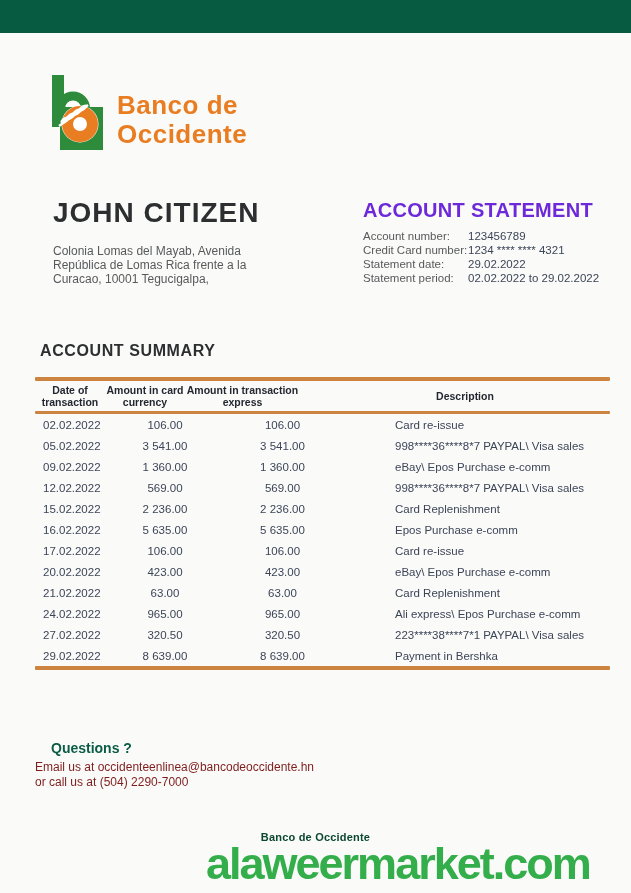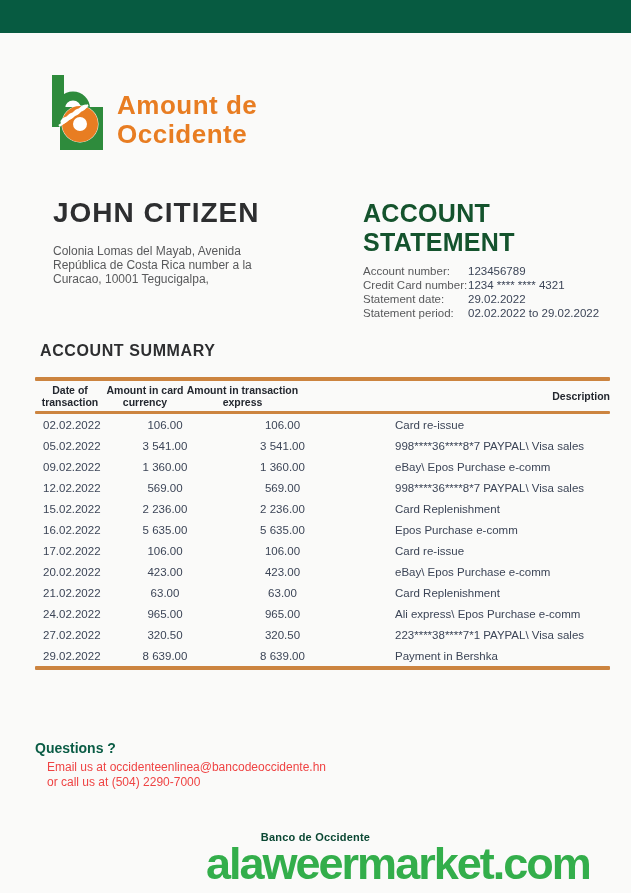--- a/index.html
+++ b/index.html
@@ -24,21 +24,21 @@
   }
   
   .customer { position:absolute; left:53px; top:197px; width:260px; }
   .customer-name {
     font-size:28px; font-weight:bold; color:#2d2e30; letter-spacing:1px;
   }
   .address { margin-top:15px; font-size:12px; line-height:14px; color:#58595b; }
   
   .statement { position:absolute; left:363px; top:199px; width:250px; }
   .statement-title {
-    font-size:25px; font-weight:600; color:#14532d; letter-spacing:0.3px;
+    font-size:20px; font-weight:600; color:#6d28d9; letter-spacing:0.3px;
   }
   .statement-fields { margin-top:7px; font-size:11.5px; line-height:14px; }
   .field-row { display:flex; }
   .field-label { width:105px; color:#58595b; flex:none; }
   .field-value { color:#3c4557; }
   
   .summary-title {
     position:absolute; left:40px; top:342px;
     font-size:16px; font-weight:bold; color:#2d2e30; letter-spacing:0.6px;
   }
@@ -47,29 +47,29 @@
   .bar.mid { height:3px; }
   .thead { display:flex; align-items:center; padding:2px 0 1px; }
   .th {
     font-size:10.5px; font-weight:bold; color:#23272f; line-height:11.5px;
     text-align:center; padding:2px 0;
   }
   .c1 { width:70px; flex:none; }
   .c2 { width:80px; flex:none; }
   .c3 { width:115px; flex:none; }
   .c4 { flex:1; }
-  .th.c4 { text-align:right; padding-left:20px; }
+  .th.c4 { text-align:center; padding-left:20px; }
   .trow { display:flex; align-items:center; height:21px; font-size:11.5px; color:#3c4557;gap:20px; }
   .td.c1 { text-align:left; padding-left:8px; }
   .td.c2, .td.c3 { text-align:center; }
   .td.c4 { text-align:left; padding-left:35px; }
   
   .contact { position:absolute; left:35px; top:740px; }
-  .contact-heading { font-size:14px; font-weight:bold; color:#0a5c45; }
-  .contact-line { font-size:12px; line-height:14.5px; color:#ef4444;margin-left:12px; }
+  .contact-heading { font-size:14px; font-weight:bold; color:#0a5c45;margin-left:16px; }
+  .contact-line { font-size:12px; line-height:14.5px; color:#7f1d1d; }
   .contact-line.first { margin-top:4px; }
   
   .footer-brand {
     position:absolute; left:0; top:831px; width:631px; text-align:center;
     font-size:11px; font-weight:bold; color:#0a4733; z-index:2;
     letter-spacing:0.2px;
   }
   .watermark {
     position:absolute; left:206px; top:838px; z-index:1;
     font-size:45px; font-weight:bold; color:#33ae4b; letter-spacing:-2px;
@@ -90,31 +90,31 @@
   <g stroke="#ffffff" fill="#ffffff">
     <path d="M7,52 L36,31" stroke-width="2.2" fill="none"></path>
     <ellipse cx="13" cy="46" rx="4.6" ry="2.1" transform="rotate(-35 13 46)"></ellipse>
     <ellipse cx="19" cy="42" rx="4.6" ry="2.1" transform="rotate(-35 19 42)"></ellipse>
     <ellipse cx="25" cy="38" rx="4.6" ry="2.1" transform="rotate(-35 25 38)"></ellipse>
     <ellipse cx="31" cy="34" rx="4.2" ry="1.9" transform="rotate(-35 31 34)"></ellipse>
   </g>
 </svg>
 
 <div class="wordmark">
-  <div>Amount de</div>
+  <div>Banco de</div>
   <div>Occidente</div>
 </div>
 
 <div class="customer">
   <div class="customer-name">JOHN CITIZEN</div>
   <div class="address">
 
       <div>Colonia Lomas del Mayab, Avenida</div>
 
-      <div>República de Costa Rica number a la</div>
+      <div>República de Lomas Rica frente a la</div>
 
       <div>Curacao, 10001 Tegucigalpa,</div>
 
 
   </div>
 </div>
 
 <div class="statement">
   <div class="statement-title">ACCOUNT STATEMENT</div>
   <div class="statement-fields">

